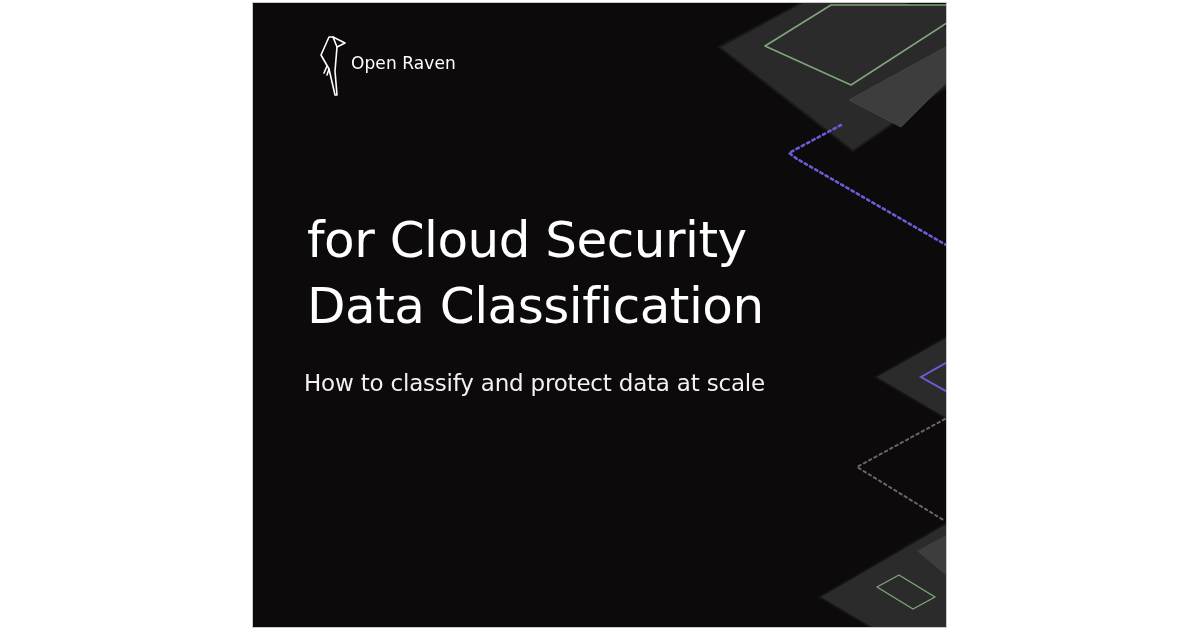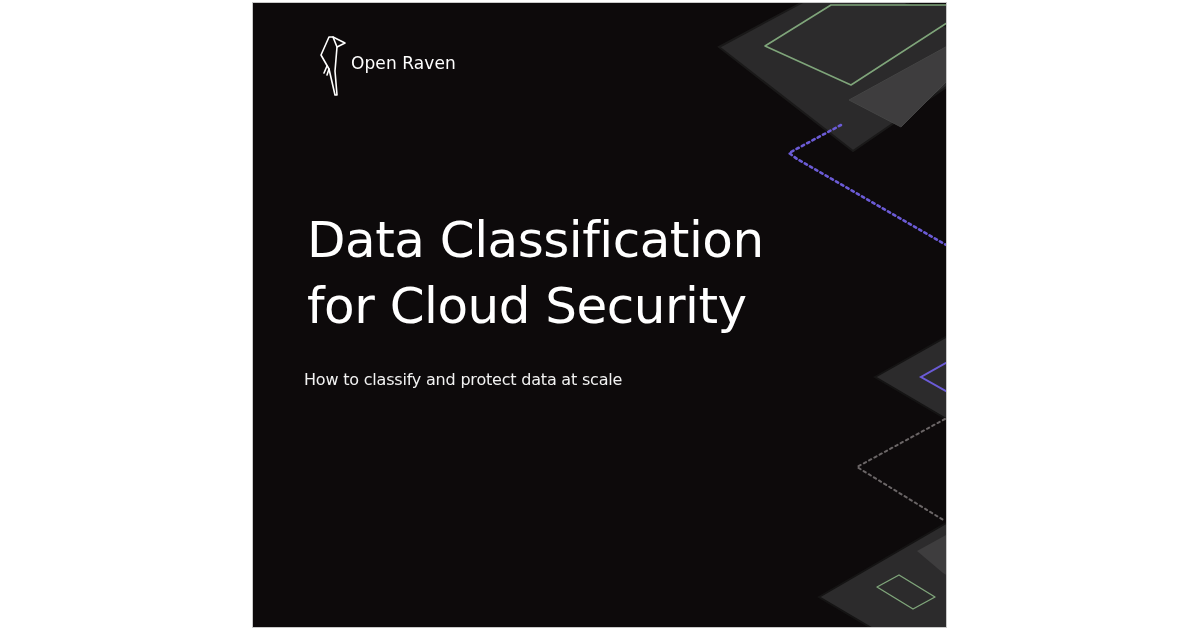--- a/index.html
+++ b/index.html
@@ -51,21 +51,21 @@
       letter-spacing: -0.5px;
       white-space: nowrap;
     }
     .title span { display: block; }
     .subtitle {
       position: absolute;
       left: 51px; top: 367px;
       margin: 0;
       color: #f2f2f2;
       font-family: "DejaVu Sans", sans-serif;
-      font-size: 16px;
+      font-size: 23px;
       letter-spacing: -0.2px;
       white-space: nowrap;
     }
   </style>
 </head>
 <body>
 
 <div class="cover">
 
   <svg class="art" viewBox="0 0 695 626" xmlns="http://www.w3.org/2000/svg">
@@ -98,18 +98,18 @@
         <polyline points="12,4 4,22 12,36 18,62 20,62 18,38 20,14 28,10 16,4 12,4"></polyline>
         <line x1="16" y1="4" x2="20" y2="14"></line>
         <line x1="10" y1="33" x2="7" y2="40"></line>
         <line x1="12" y1="36" x2="10" y2="42"></line>
       </g>
     </svg>
     <span class="logo-text">Open Raven</span>
   </div>
 
   <h1 class="title">
+    <span>for Cloud Security</span>
     <span>Data Classification</span>
-    <span>for Cloud Security</span>
   </h1>
 
   <p class="subtitle">How to classify and protect data at scale</p>
 </div>
 
 </body></html>

